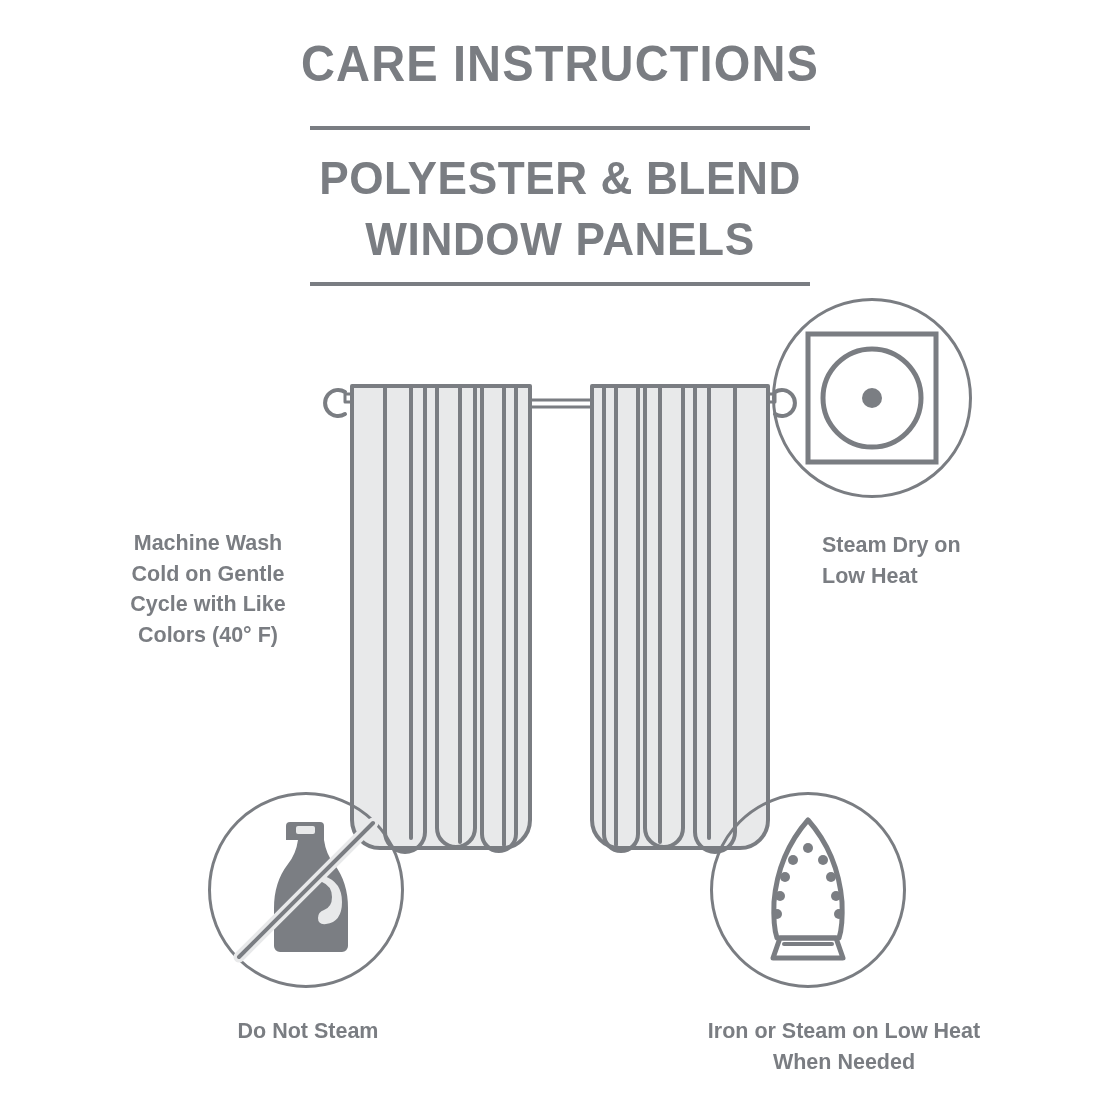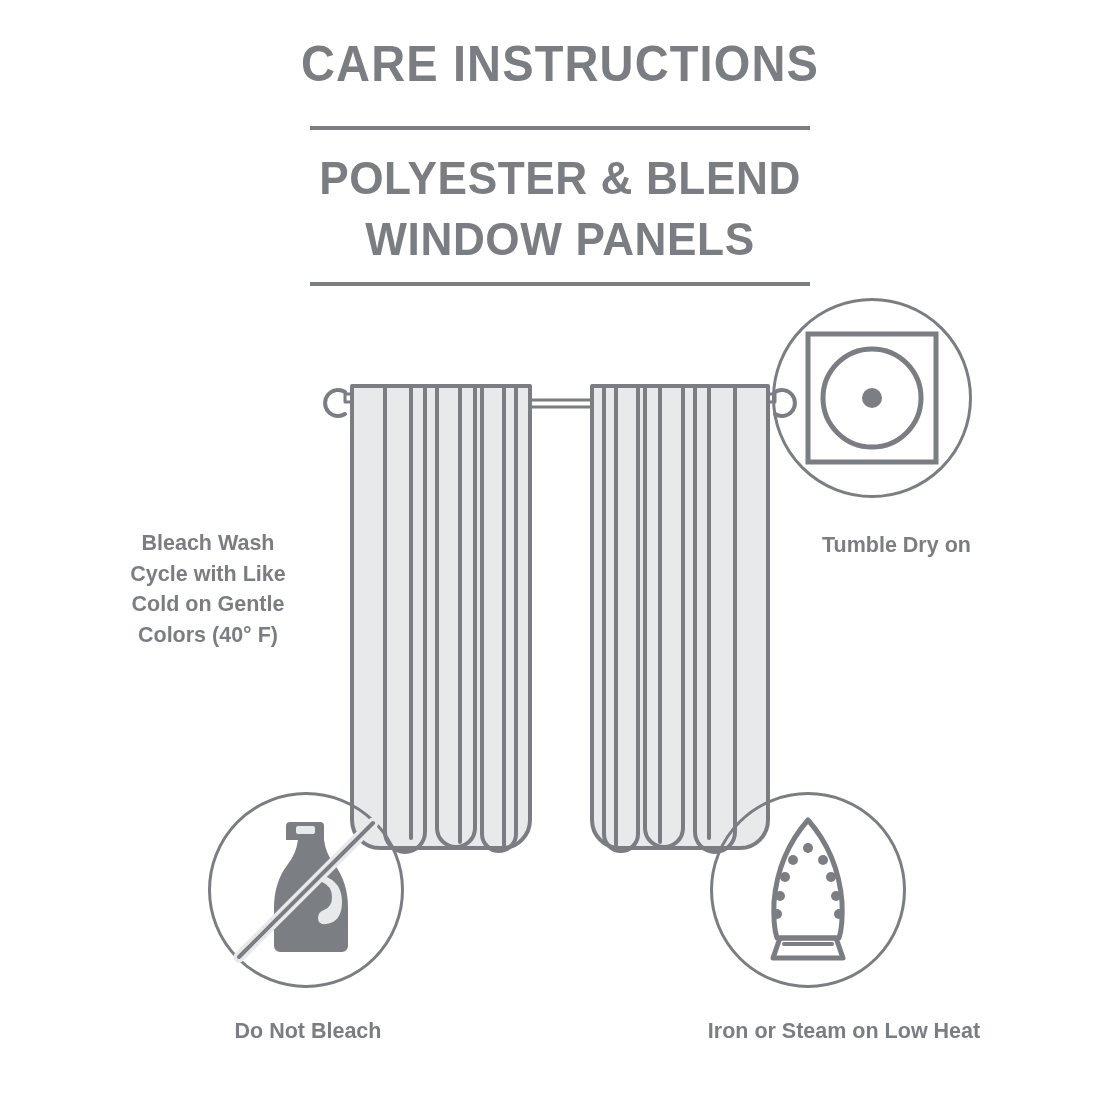--- a/index.html
+++ b/index.html
@@ -156,57 +156,58 @@
       <path d="M735 386 V832 a20 20 0 0 1 -20 20 a20 20 0 0 1 -20 -20 V386" fill="none"></path>
       <path d="M683 386 V828 a19 19 0 0 1 -19 19 a19 19 0 0 1 -19 -19 V386" fill="none"></path>
       <path d="M709 386 V838" fill="none"></path>
       <path d="M638 386 V834 a17 17 0 0 1 -17 17 a17 17 0 0 1 -17 -17 V386" fill="none"></path>
       <path d="M660 386 V842" fill="none"></path>
       <path d="M616 386 V845" fill="none"></path>
     </g>
   </svg>
 
   <div class="caption cap-center" style="left:78px; top:528px; width:260px;">
-    <div>Bleach Wash</div>
+    <div>Machine Wash</div>
+    <div>Cold on Gentle</div>
     <div>Cycle with Like</div>
-    <div>Cold on Gentle</div>
     <div>Colors (40° F)</div>
   </div>
 
   <div class="badge" style="left:772px; top:298px; width:200px; height:200px;">
     <div class="badge-ring" style="width:200px; height:200px;"></div>
     <svg width="200" height="200" viewBox="0 0 200 200">
       <rect x="36" y="36" width="128" height="128" fill="none" stroke="#7a7d82" stroke-width="5"></rect>
       <circle cx="100" cy="100" r="49" fill="none" stroke="#7a7d82" stroke-width="5"></circle>
       <circle cx="100" cy="100" r="10" fill="#7b7e83"></circle>
     </svg>
   </div>
   <div class="caption cap-left" style="left:822px; top:530px; width:280px;">
-    <div>Tumble Dry on</div>
+    <div>Steam Dry on</div>
+    <div>Low Heat</div>
   </div>
 
   <div class="badge" style="left:208px; top:792px; width:196px; height:196px;">
     <div class="badge-ring" style="width:196px; height:196px;"></div>
     <svg width="196" height="196" viewBox="0 0 196 196">
 
       <g>
         <path d="M82 30 h30 a4 4 0 0 1 4 4 v14 h-38 v-14 a4 4 0 0 1 4 -4 z" fill="#7b7e83"></path>
         <rect x="88" y="34" width="19" height="8" rx="2" fill="#e8e9ea"></rect>
         <path d="M78 48 h38 q2 14 10 24 q14 18 14 44 v38 a6 6 0 0 1 -6 6 h-62 a6 6 0 0 1 -6 -6 v-38
                  q0 -26 14 -44 q8 -10 10 -24 z" fill="#7b7e83"></path>
 
         <path d="M116 84 q18 6 18 26 q0 20 -16 22 q-8 1 -8 -6 q0 -6 6 -8 q8 -3 8 -13 q0 -11 -10 -15 q-6 -2 -4 -6 z" fill="#e8e9ea"></path>
       </g>
 
       <line x1="31" y1="165" x2="165" y2="31" stroke="#e8e9ea" stroke-width="11" stroke-linecap="round"></line>
       <line x1="31" y1="165" x2="165" y2="31" stroke="#7a7d82" stroke-width="4" stroke-linecap="round"></line>
     </svg>
   </div>
   <div class="caption cap-center" style="left:180px; top:1016px; width:256px;">
-    <div>Do Not Bleach</div>
+    <div>Do Not Steam</div>
   </div>
 
   <div class="badge" style="left:710px; top:792px; width:196px; height:196px;">
     <div class="badge-ring" style="width:196px; height:196px;"></div>
     <svg width="196" height="196" viewBox="0 0 196 196">
       <g fill="none" stroke="#7a7d82" stroke-width="5" stroke-linejoin="round" stroke-linecap="round">
 
         <path d="M98 28 q30 34 34 82 q1 24 -3 36 h-62 q-4 -12 -3 -36 q4 -48 34 -82 z"></path>
 
         <path d="M70 146 h56 l7 20 h-70 z"></path>
@@ -220,15 +221,16 @@
         <circle cx="121" cy="85" r="5"></circle>
         <circle cx="70" cy="104" r="5"></circle>
         <circle cx="126" cy="104" r="5"></circle>
         <circle cx="67" cy="122" r="5"></circle>
         <circle cx="129" cy="122" r="5"></circle>
       </g>
     </svg>
   </div>
   <div class="caption cap-center" style="left:614px; top:1016px; width:460px;">
     <div>Iron or Steam on Low Heat</div>
+    <div>When Needed</div>
   </div>
 
 </div>
 
 </body></html>

